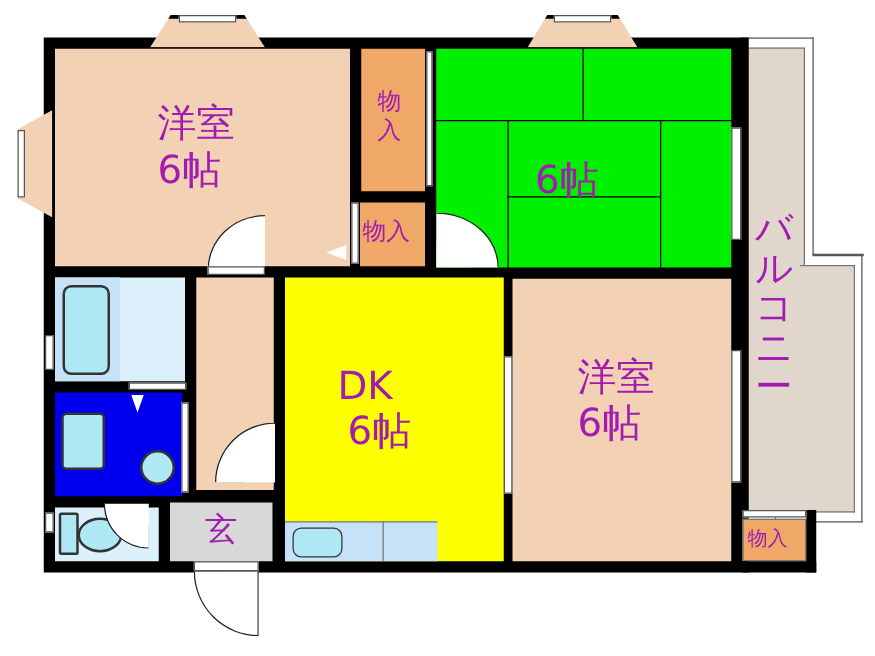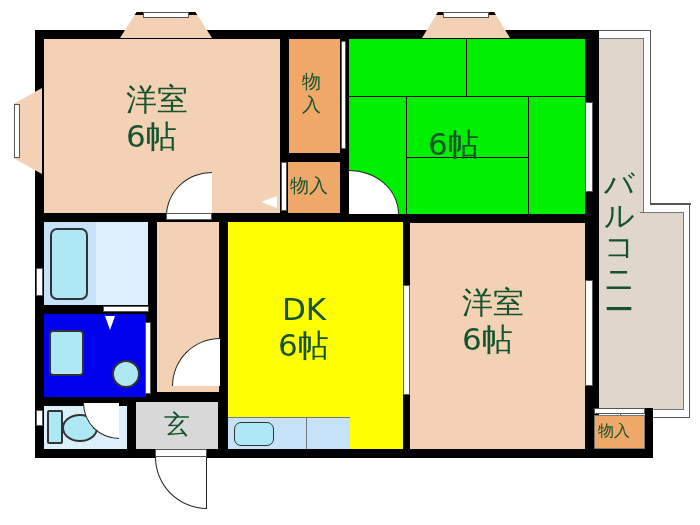--- a/index.html
+++ b/index.html
@@ -1,19 +1,19 @@
 <!DOCTYPE html>
 <html><head>
 <meta charset="utf-8">
 <style>
   html, body { margin:0; padding:0; background:#fff; }
   body { width:700px; height:525px; position:relative; overflow:hidden; font-family:"DejaVu Sans", sans-serif; }
   .abs { position:absolute; box-sizing:border-box; }
   .wall { background:#000; }
-  .lbl { position:absolute; color:#14532d; line-height:1.15; white-space:pre; }
+  .lbl { position:absolute; color:#a21caf; line-height:1.15; white-space:pre; }
   .big { font-size:31px; }
   .small { font-size:19px; }
   .fixture { position:absolute; box-sizing:border-box; border:2px solid #333; border-radius:7px; background:#aee8f5; }
   .win { position:absolute; background:#fff; border:1px solid #555; box-sizing:border-box; }
   .door-arc { position:absolute; border:1.5px solid #222; background:#fff; box-sizing:border-box; }
 </style>
 </head>
 <body>
 
 <div class="abs" style="left:0;top:0;width:700px;height:525px;">
@@ -89,21 +89,21 @@
 
   <div class="abs" style="left:136px;top:402px;width:82px;height:47px;background:#d8d8d8;"></div>
   <div class="lbl" style="left:164px;top:410px;font-size:26px;">玄</div>
   <div class="door-arc" style="left:155px;top:457px;width:52px;height:52px;border-radius:0 0 0 100%;border-top:none;"></div>
   <div class="win" style="left:155px;top:449px;width:52px;height:8px;"></div>
 
   <div class="abs" style="left:228px;top:222px;width:175px;height:227px;background:#ffff00;"></div>
   <div class="abs" style="left:228px;top:417px;width:122px;height:32px;background:#c6e2f8;border-top:1px solid #777;"></div>
   <div class="abs" style="left:306px;top:417px;width:1px;height:32px;background:#777;"></div>
   <div class="fixture" style="left:234px;top:422px;width:40px;height:24px;border-width:1.5px;"></div>
-  <div class="lbl big" style="left:282px;top:292px;">DK</div>
+  <div class="lbl big" style="left:270px;top:292px;">DK</div>
   <div class="lbl big" style="left:278px;top:328px;">6帖</div>
 
   <div class="abs" style="left:410px;top:223px;width:175px;height:226px;background:#f2d1b5;"></div>
   <div class="lbl big" style="left:462px;top:285px;">洋室</div>
   <div class="lbl big" style="left:462px;top:322px;">6帖</div>
   <div class="win" style="left:403px;top:285px;width:7px;height:110px;"></div>
   <div class="win" style="left:585px;top:280px;width:8px;height:106px;"></div>
 
   <div class="abs" style="left:594px;top:415px;width:51px;height:34px;background:#f0a868;border:1px solid #777;"></div>
   <div class="abs wall" style="left:645px;top:408px;width:8px;height:50px;"></div>

